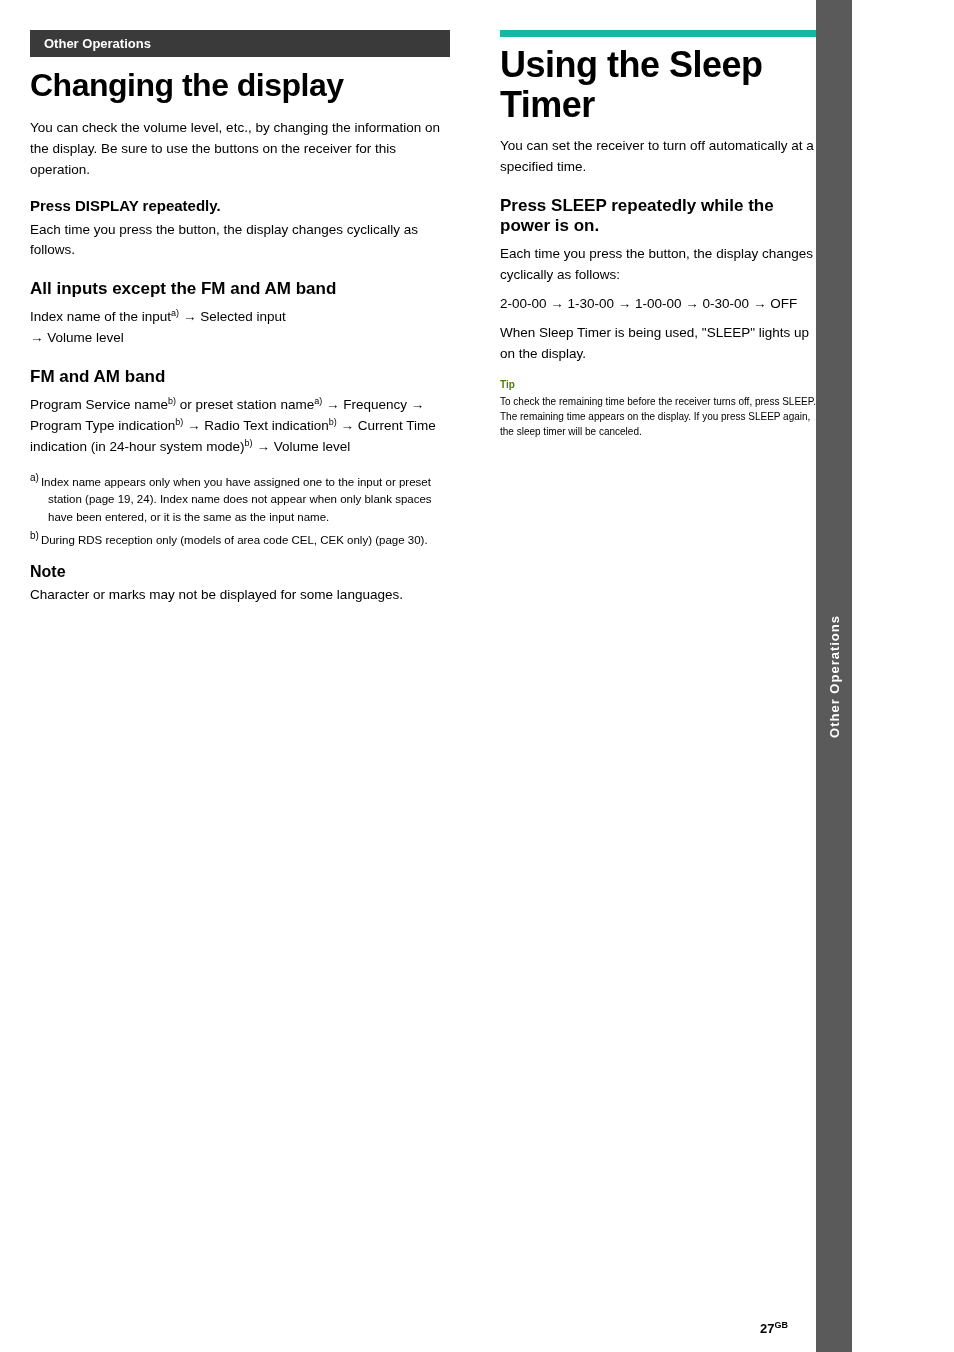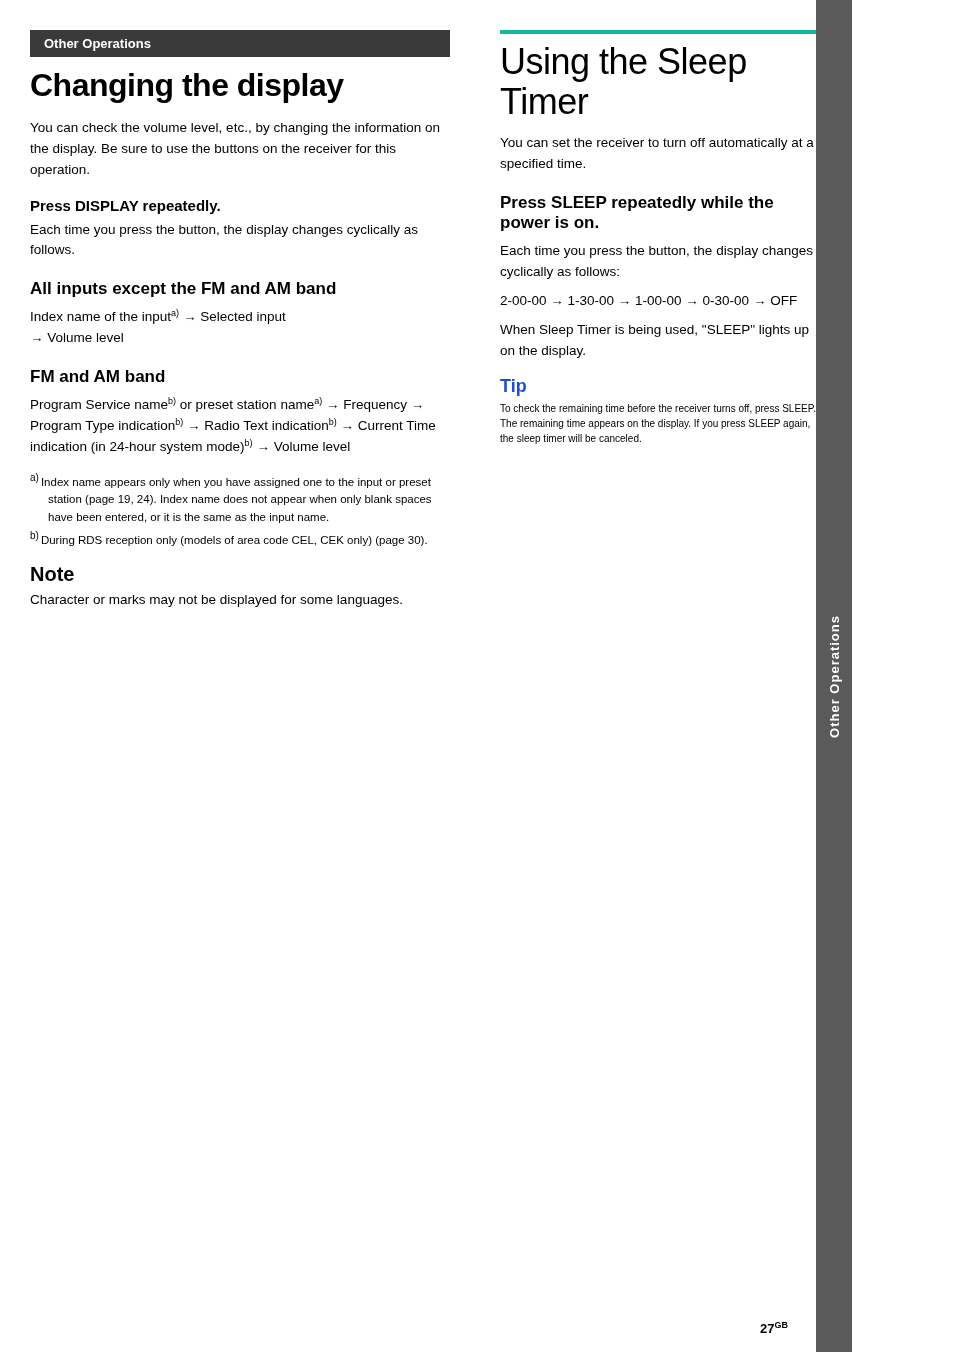--- a/index.html
+++ b/index.html
@@ -56,25 +56,25 @@
     .main-title {
       font-size: 32px;
       font-weight: bold;
       margin-bottom: 14px;
       line-height: 1.15;
       letter-spacing: -0.5px;
     }
 
     .right-main-title {
       font-size: 36px;
-      font-weight: normal;
+      font-weight: bold;
       margin-bottom: 12px;
       line-height: 1.1;
       letter-spacing: -0.5px;
-      border-top: 4px solid #14b8a6;
+      border-top: 7px solid #14b8a6;
       padding-top: 8px;
     }
 
     
     .sub-heading {
       font-size: 15px;
       font-weight: bold;
       margin-top: 16px;
       margin-bottom: 6px;
     }
@@ -108,34 +108,34 @@
       padding-left: 18px;
       text-indent: -18px;
     }
 
     .footnotes-container {
       margin-top: 16px;
     }
 
     
     .note-heading {
-      font-size: 20px;
+      font-size: 16px;
       font-weight: bold;
       margin-top: 14px;
       margin-bottom: 4px;
       color: #000;
     }
 
     
     .tip-heading {
-      font-size: 18px;
+      font-size: 10px;
       font-weight: bold;
       margin-top: 14px;
       margin-bottom: 4px;
-      color: #1d4ed8;
+      color: #4d7c0f;
     }
 
     
     sup {
       font-size: 9px;
       vertical-align: super;
       line-height: 0;
     }
 
     

